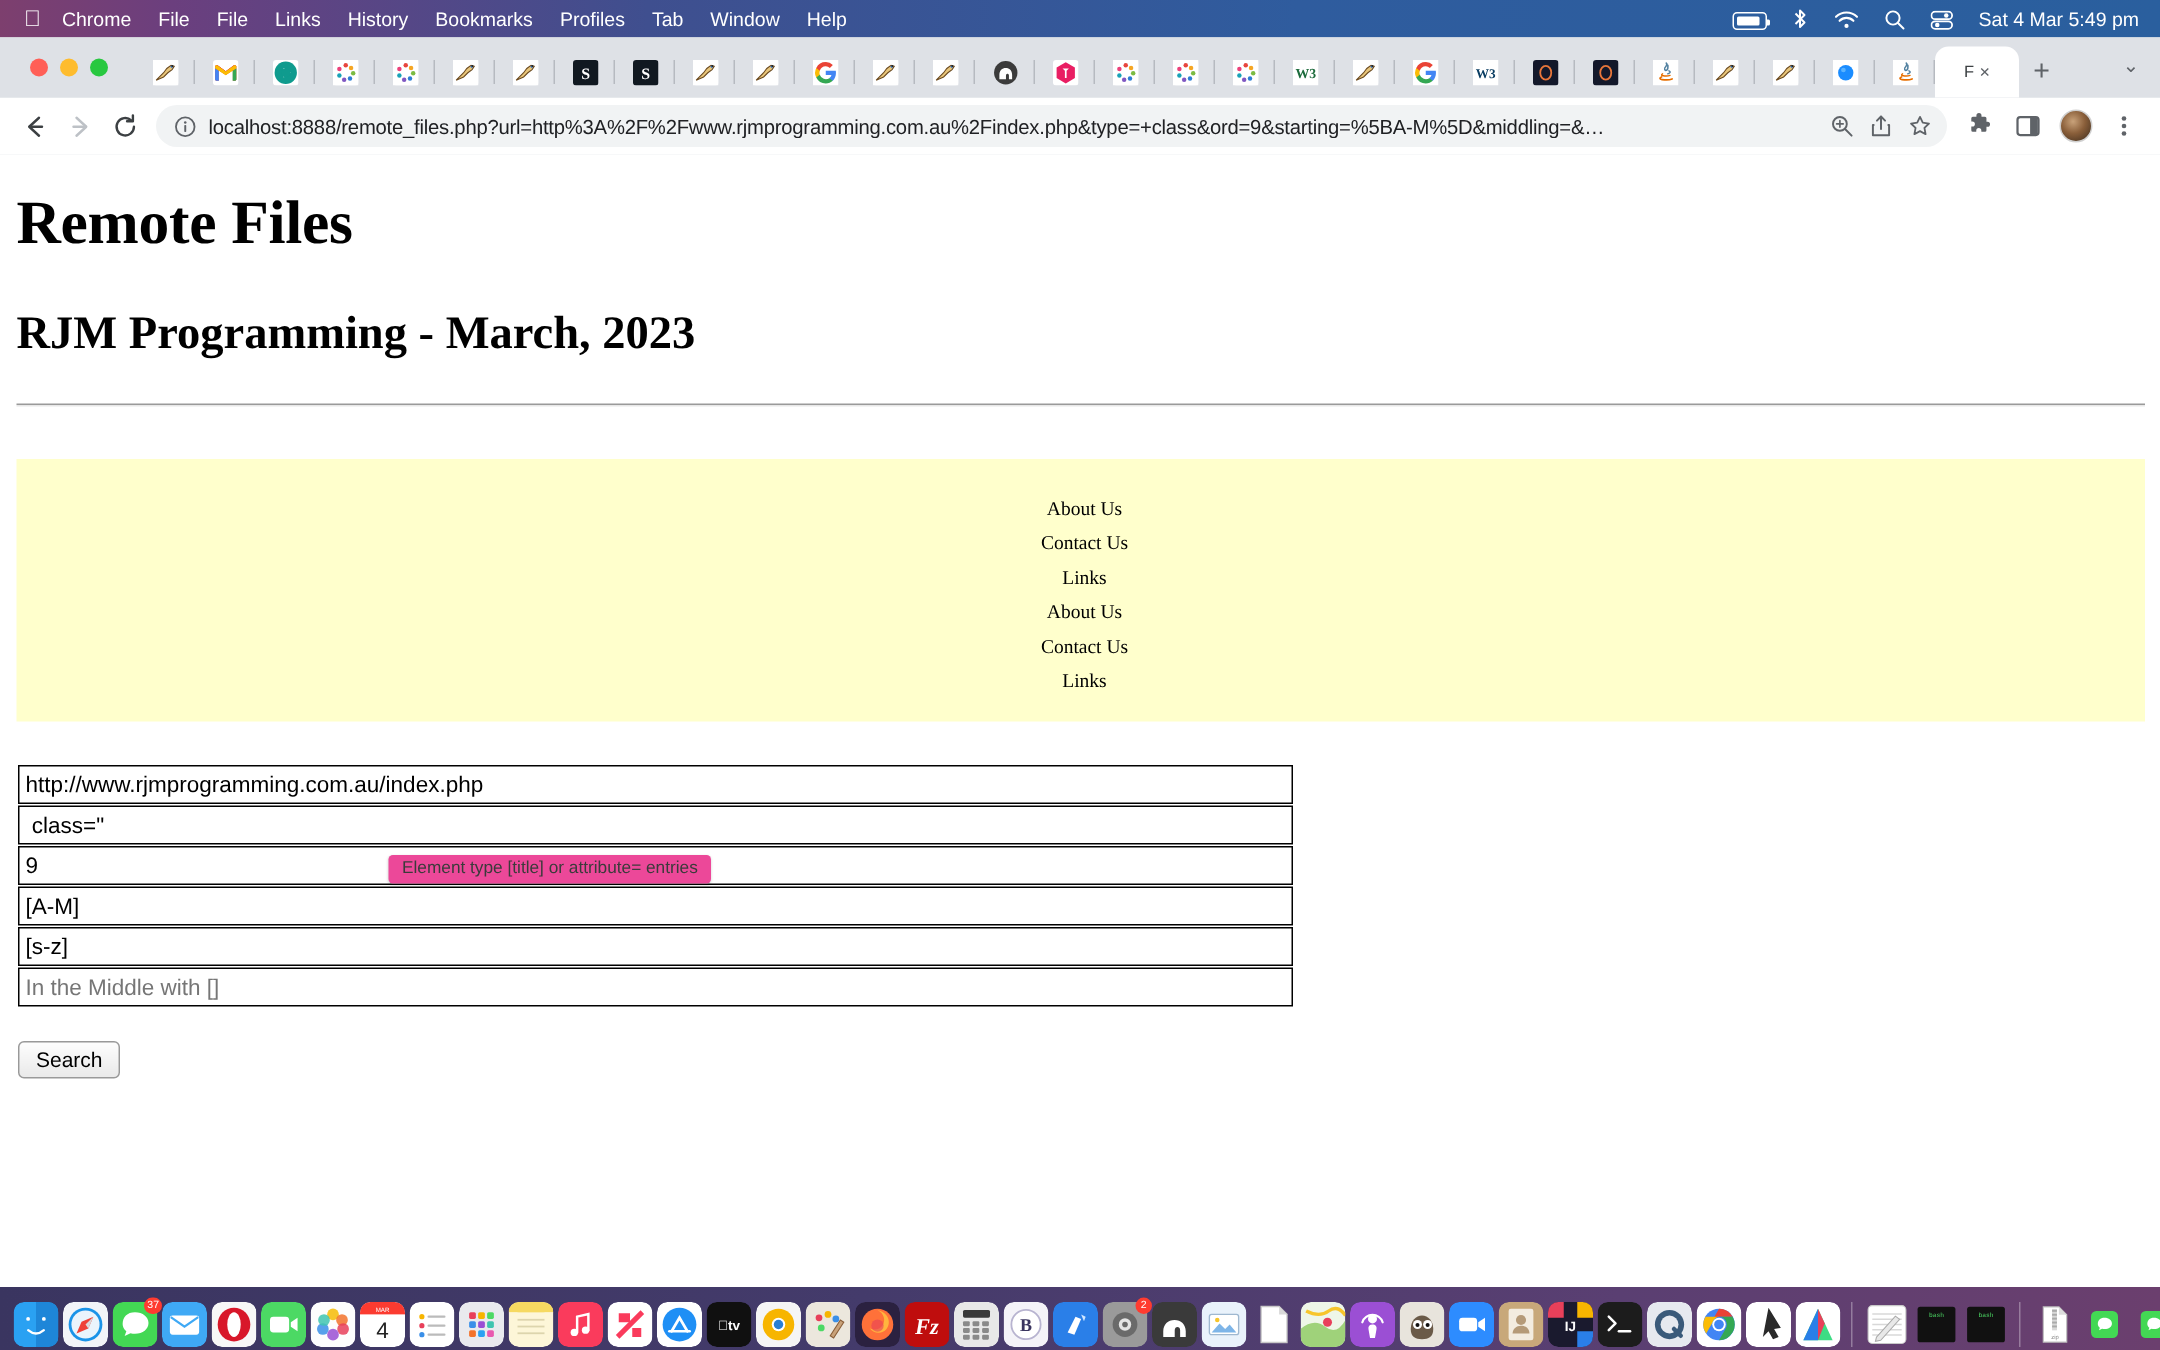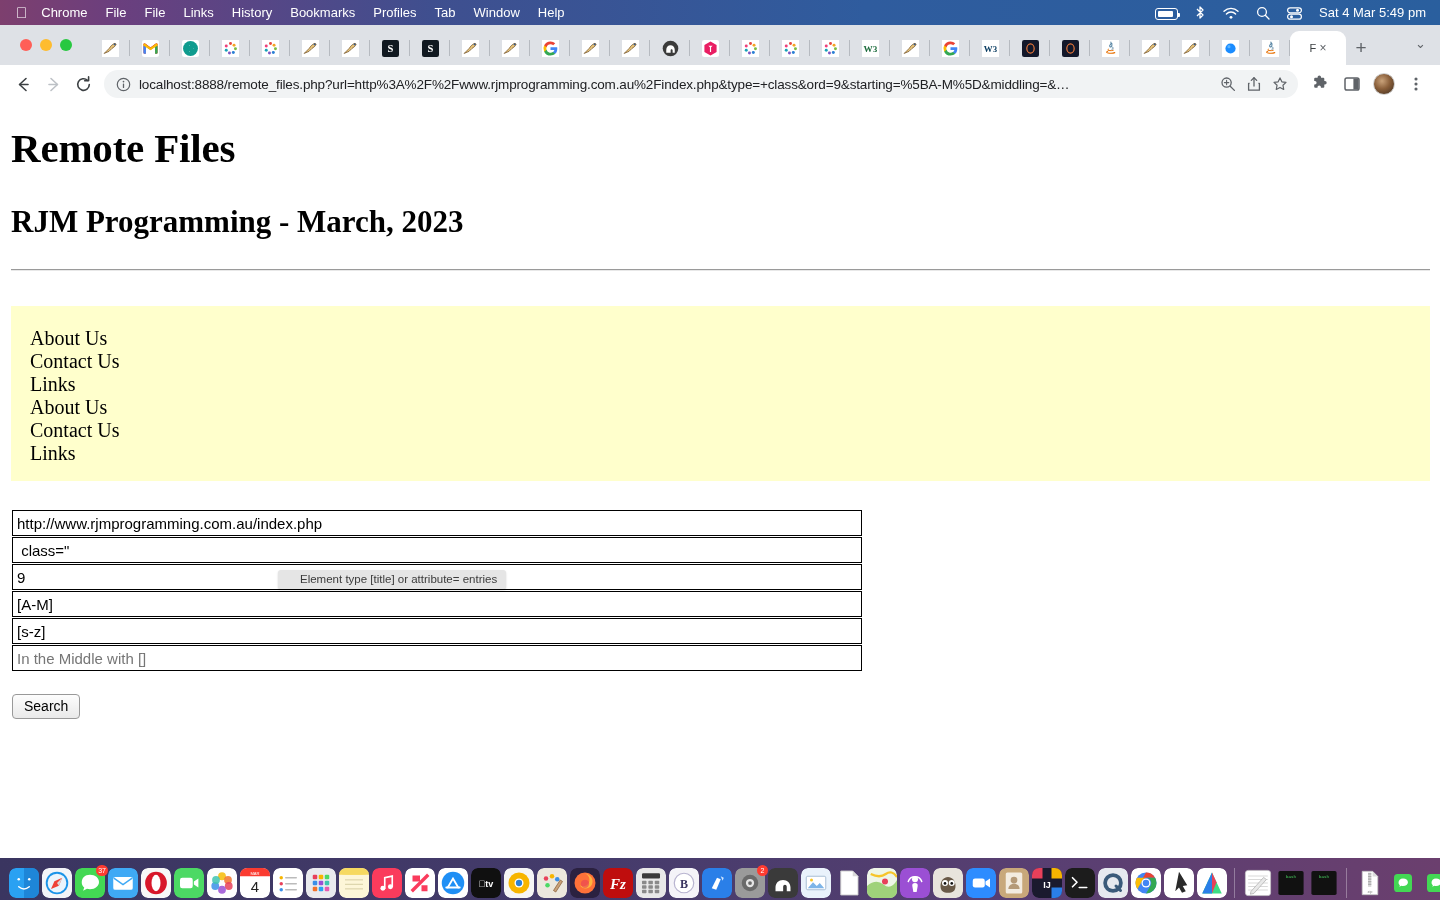--- a/index.html
+++ b/index.html
@@ -183,25 +183,26 @@
     margin: 29px 10px 0 11px;
   }
   #linkbox {
     background: #ffffcc;
     margin: 35px 10px 0 11px;
     padding: 21px 0 16px 0;
   }
   #linkbox a {
     display: block;
     font-family: "Liberation Serif", "DejaVu Serif", serif;
-    font-size: 20px;
+    font-size: 13px;
     color: #000; text-decoration: none;
     line-height: 23px;
-    padding-left: 18px;
+    padding-left: 4px;
     margin-left: 1px;
+    text-align: center;
   }
   #form-area { margin: 29px 0 0 12px; position: relative; }
   .field {
     display: block;
     width: 850px; height: 26px;
     border: 1px solid #000;
     background: #fff;
     font-family: "Liberation Sans", sans-serif;
     font-size: 15px;
     color: #000;
@@ -216,26 +217,26 @@
     font-family: "Liberation Sans", sans-serif;
     font-size: 14px;
     padding: 3px 11px 4px 11px;
     background: linear-gradient(#fdfdfd, #e9e9e9);
     border: 1px solid #999;
     border-radius: 4px;
     color: #000;
   }
   #tooltip {
     position: absolute;
-    left: 266px; top: 60px;
-    background: #e5e5e5;
+    left: 247px; top: 60px;
+    background: #ec4899;
     color: #3b3b3b;
     font-family: "Liberation Sans", sans-serif;
     font-size: 11.5px;
-    padding: 3px 9px 4px 22px;
+    padding: 3px 9px 4px 9px;
     border-radius: 3px;
     white-space: nowrap;
     box-shadow: 0 1px 2px rgba(0,0,0,0.18);
   }
 
   
   #dock {
     position: absolute; left: 0; top: 858px;
     width: 1440px; height: 42px;
     background: linear-gradient(90deg, #3a3560 0%, #443b6b 40%, #5a3f72 75%, #6b3f6e 100%);

